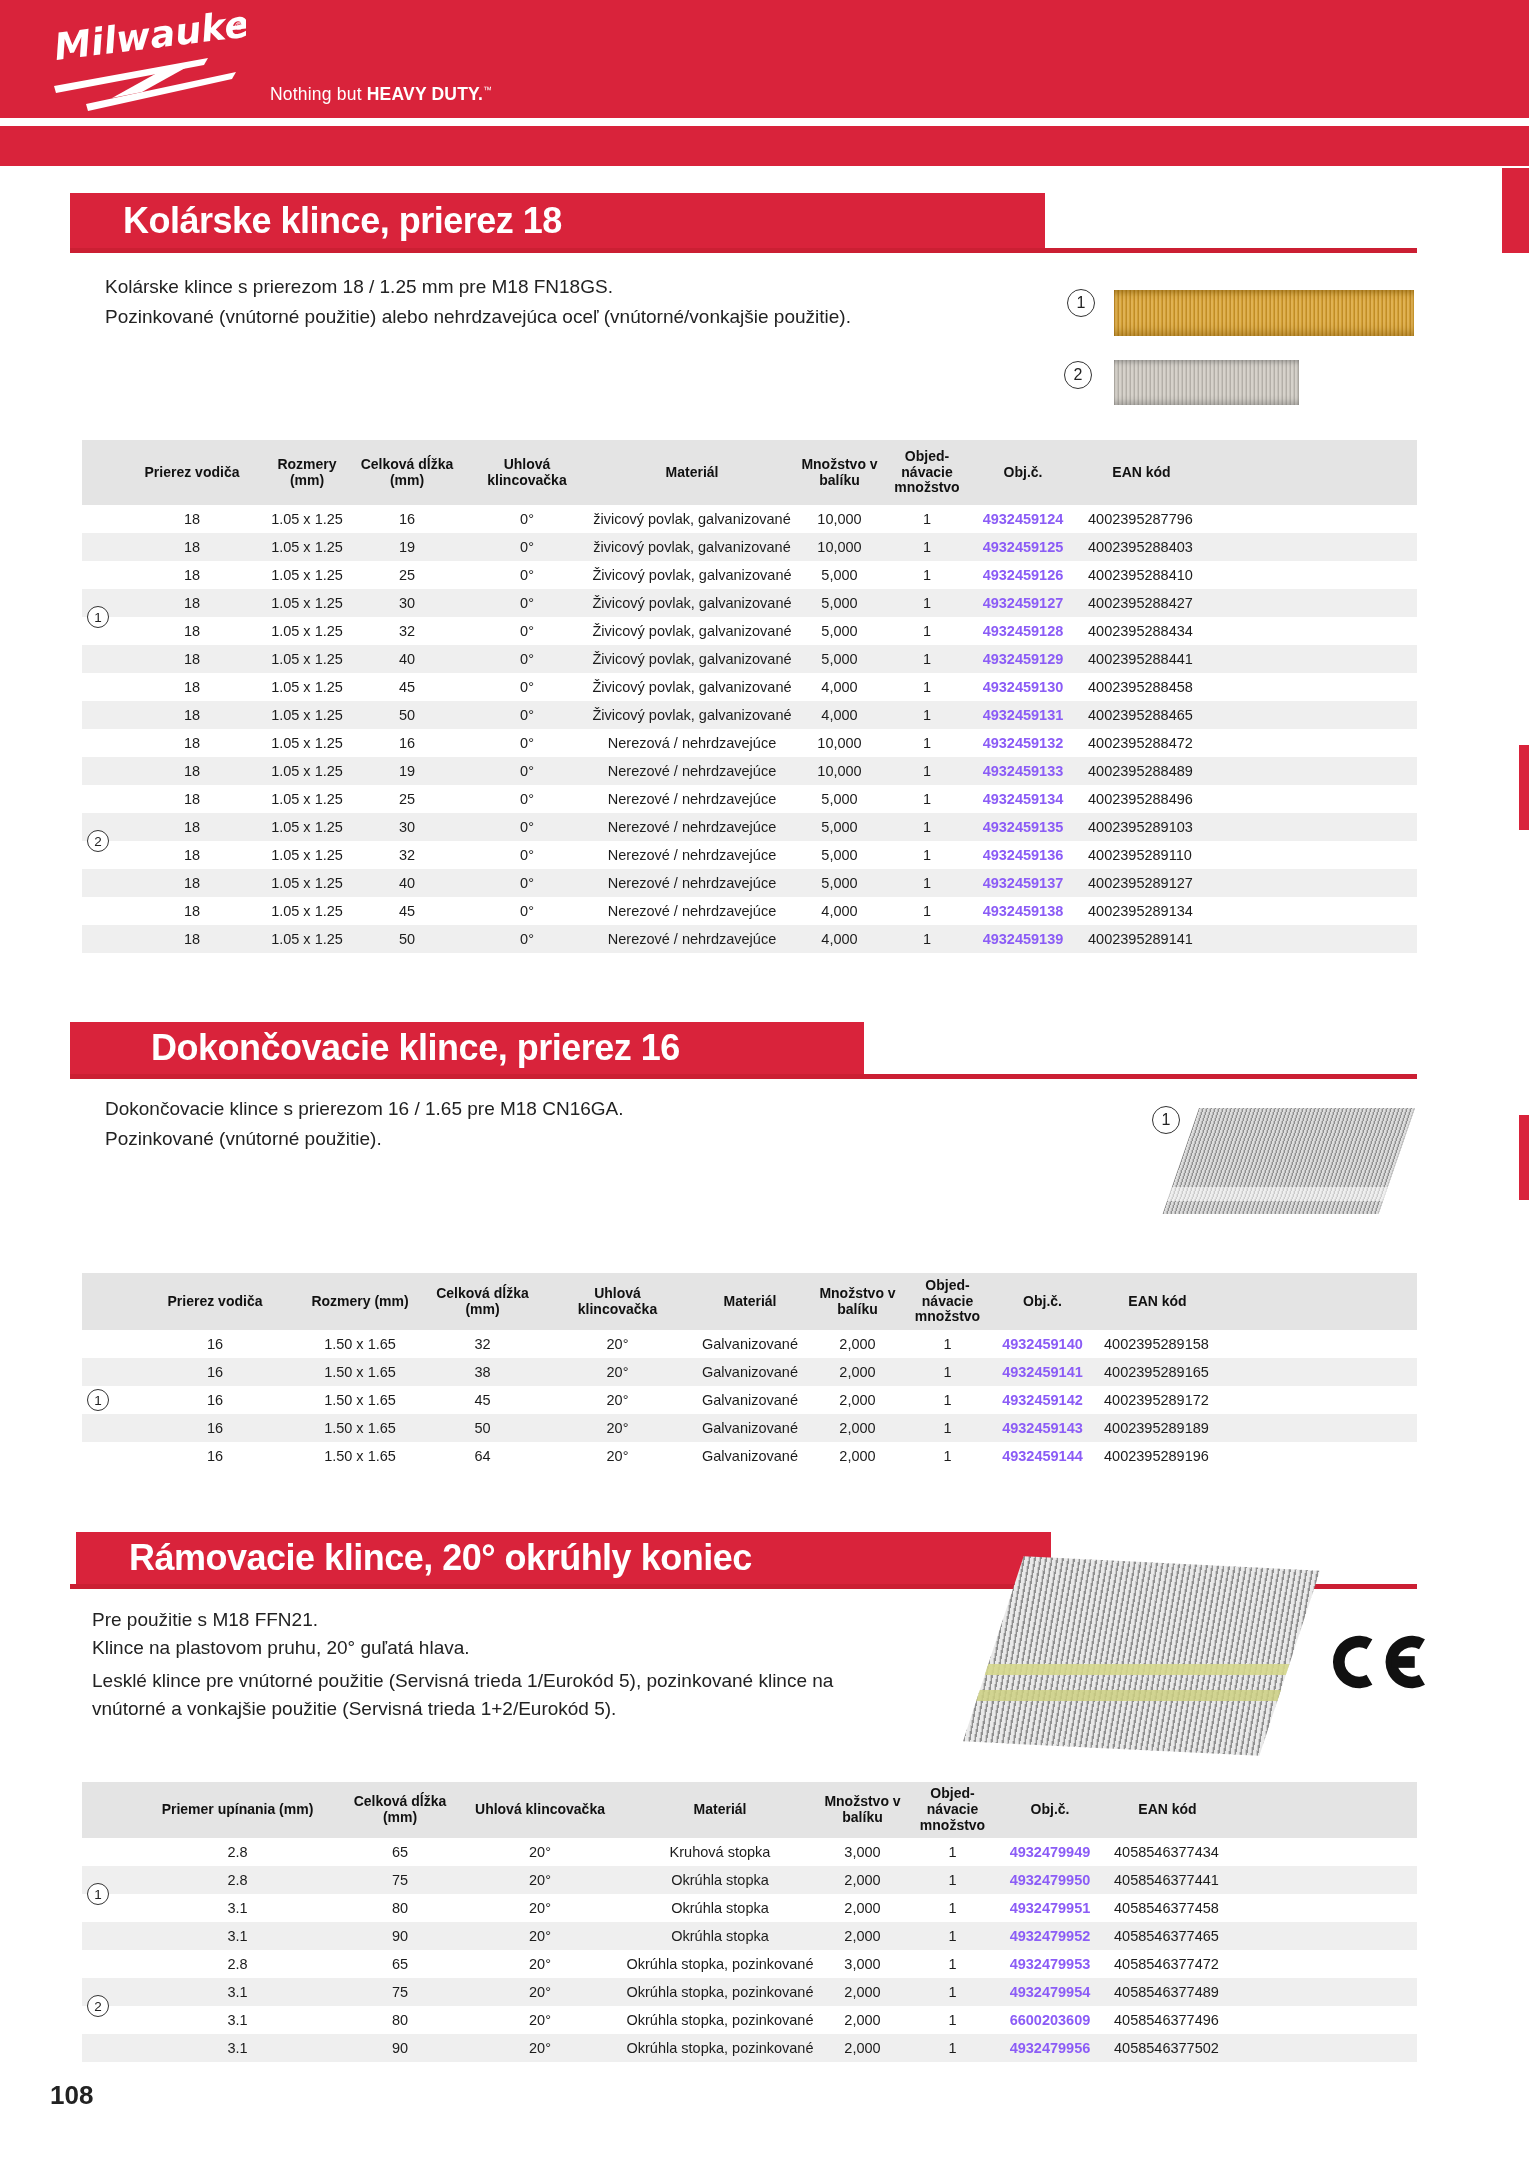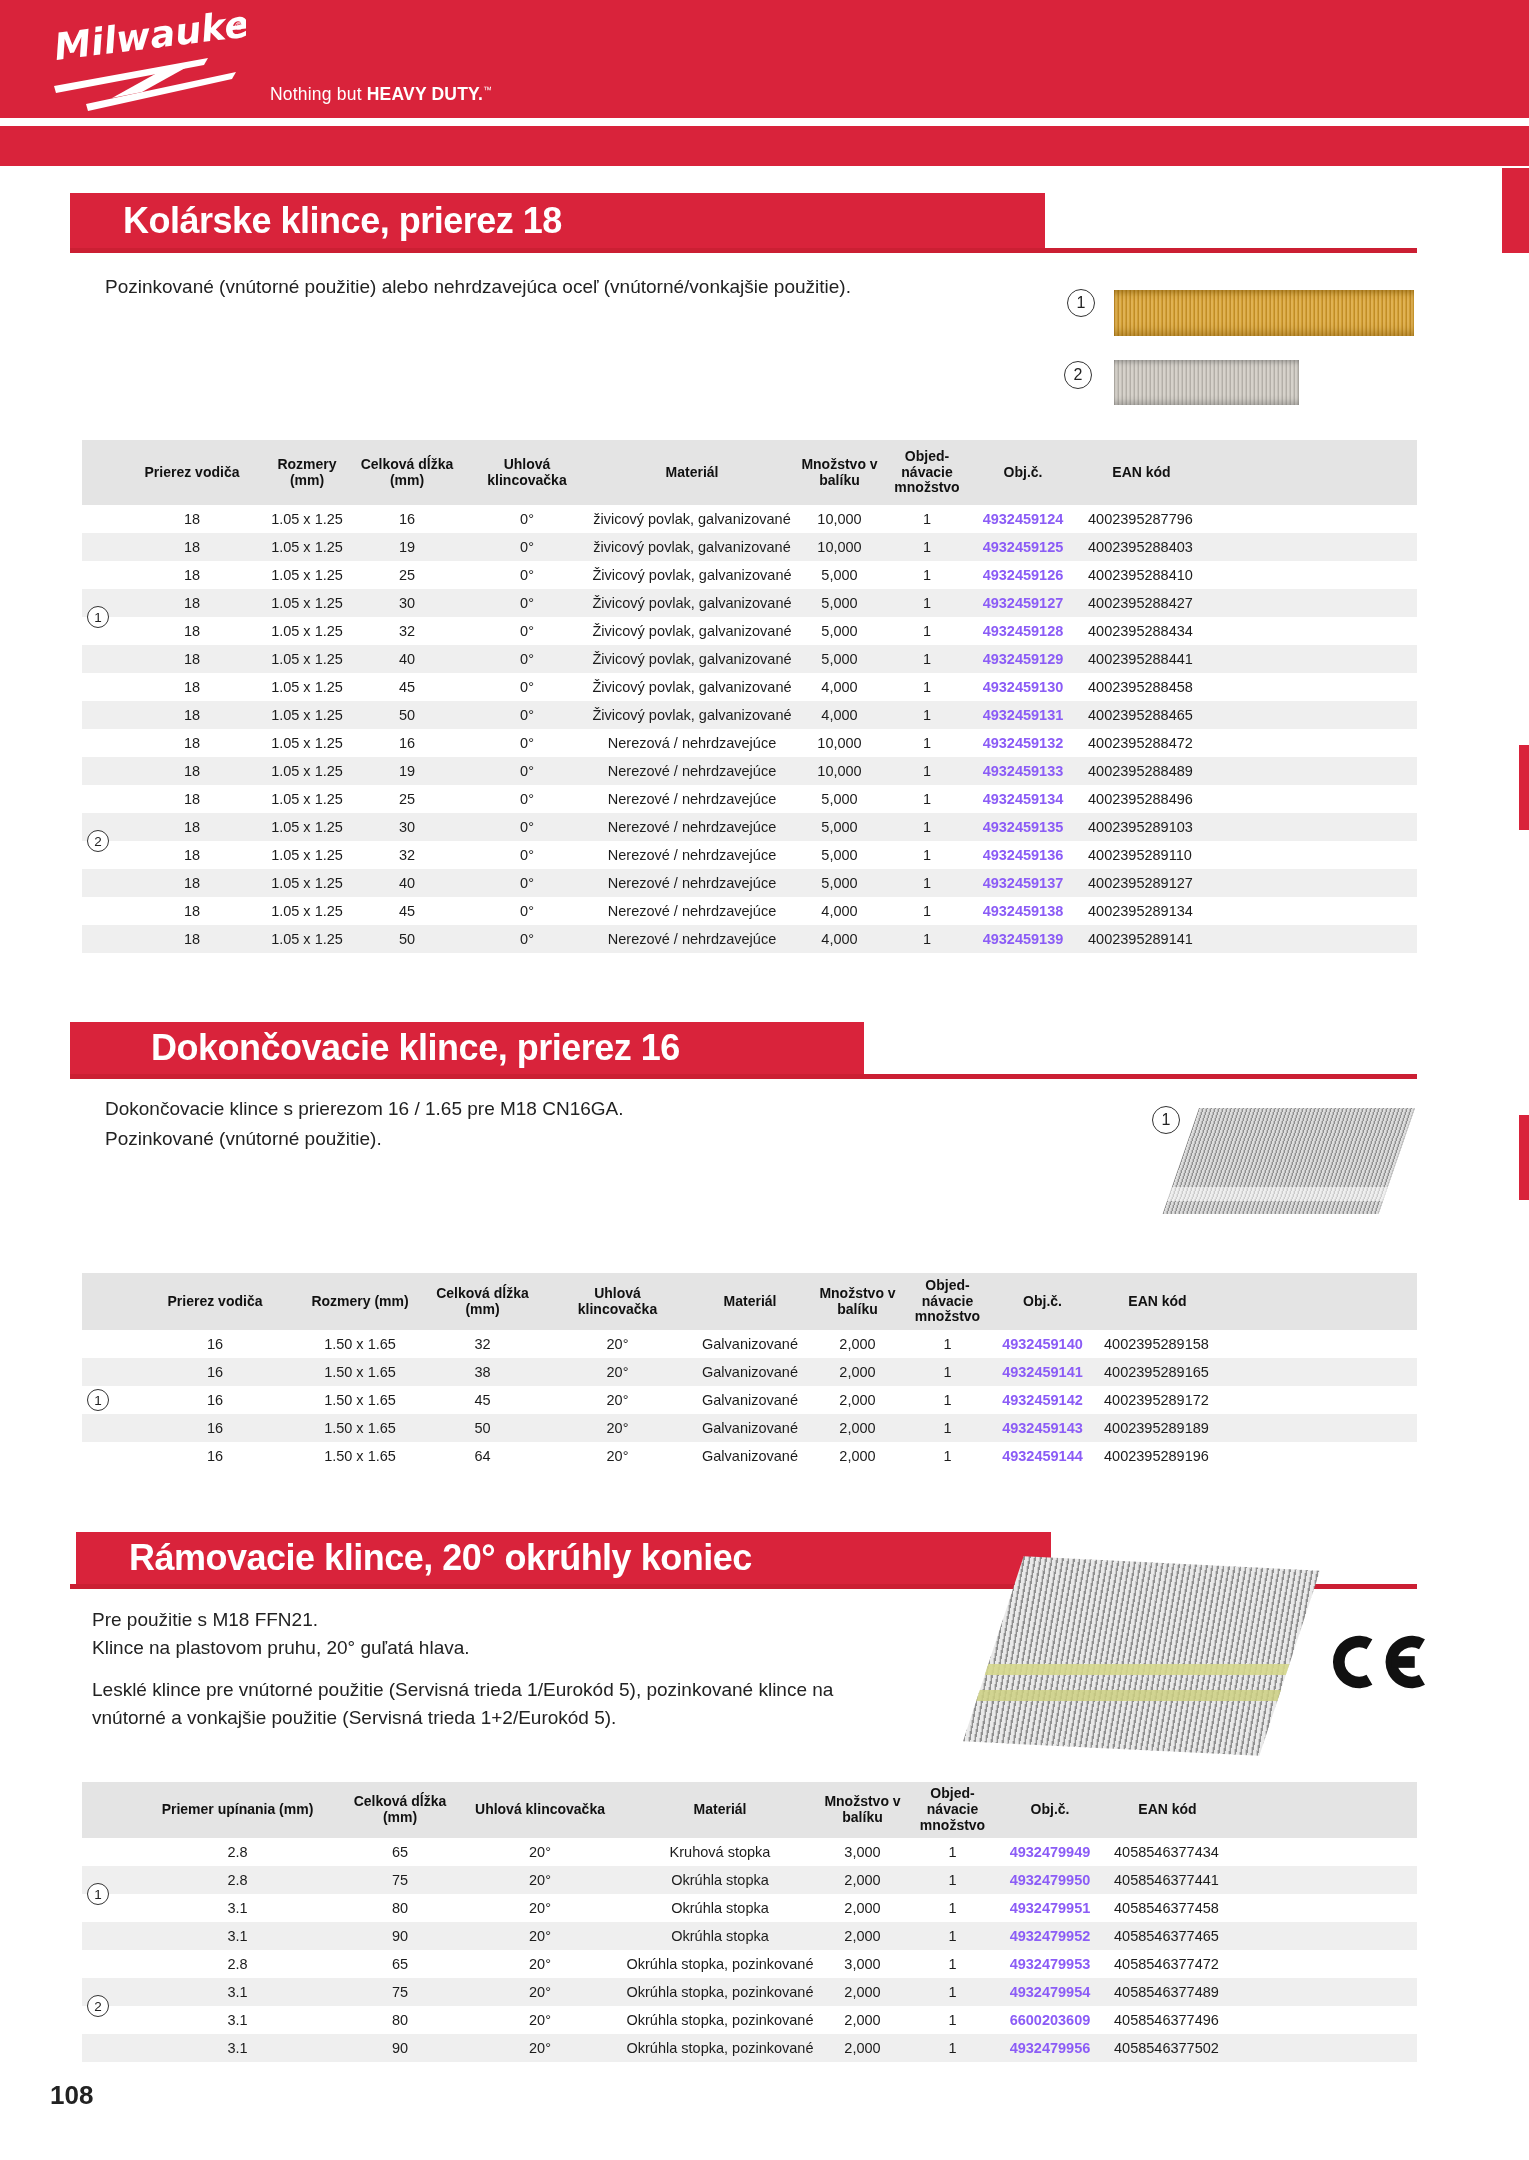--- a/index.html
+++ b/index.html
@@ -19,21 +19,21 @@
 
   
   .banner{position:absolute;height:55px;display:flex;align-items:center;}
   .banner h2{margin:18px;padding:0 0 0 35px;color:#fff;font-size:36px;font-weight:800;letter-spacing:-.5px;white-space:nowrap;}
   .banner-line{position:absolute;height:5px;}
 
   
   .desc{position:absolute;font-size:19px;line-height:30px;color:#222;}
   .desc p{margin:0;}
   .desc3{line-height:28px;}
-  .desc3 p.gap{margin-top:14px;}
+  .desc3 p.gap{margin-top:5px;}
 
   
   .tbl{position:absolute;}
   .trow{display:grid;align-items:center;height:28px;font-size:14.5px;}
   .trow.alt{background:#efefef;}
   .trow.theadr{background:#e4e4e4;}
   .td{text-align:center;white-space:nowrap;overflow:visible;}
   .td.bold{font-weight:700;color:#8b5cf6;}
   .td.left{text-align:left;padding-left:9px;}
   .th{text-align:center;font-weight:700;font-size:14px;line-height:1.12;white-space:pre-line;color:#111;}
@@ -86,20 +86,21 @@
   <div class="edge-tab red-bg" style="left: 1502px; top: 168px; width: 27px; height: 85px; background: rgb(217, 35, 59);"></div>
   <div class="edge-tab red-bg" style="left: 1519px; top: 745px; width: 10px; height: 85px; background: rgb(217, 35, 59);"></div>
   <div class="edge-tab red-bg" style="left: 1519px; top: 1115px; width: 10px; height: 85px; background: rgb(217, 35, 59);"></div>
 
   <div class="banner red-bg" style="left: 70px; top: 193px; width: 975px; background: rgb(217, 35, 59);">
     <h2>Kolárske klince, prierez 18</h2>
   </div>
   <div class="banner-line redline-bg" style="left: 70px; top: 248px; width: 1347px; background: rgb(203, 31, 51);"></div>
 
   <div class="desc" style="left:105px;top:272px;width:900px;">
+    <p>Kolárske klince s prierezom 18 / 1.25 mm pre M18 FN18GS.</p>
     <p>Pozinkované (vnútorné použitie) alebo nehrdzavejúca oceľ (vnútorné/vonkajšie použitie).</p>
   </div>
 
   <div class="img-label" style="left:1067px;top:289px;">1</div>
   <div class="strip-gold"></div>
   <div class="img-label" style="left:1064px;top:361px;">2</div>
   <div class="strip-silver"></div>
 
   <div class="tbl" style="left:82px;top:440px;width:1335px;">
       <div class="trow theadr" style="grid-template-columns: 40px 140px 90px 110px 130px 200px 95px 80px 112px 125px 213px; height: 65px;">

